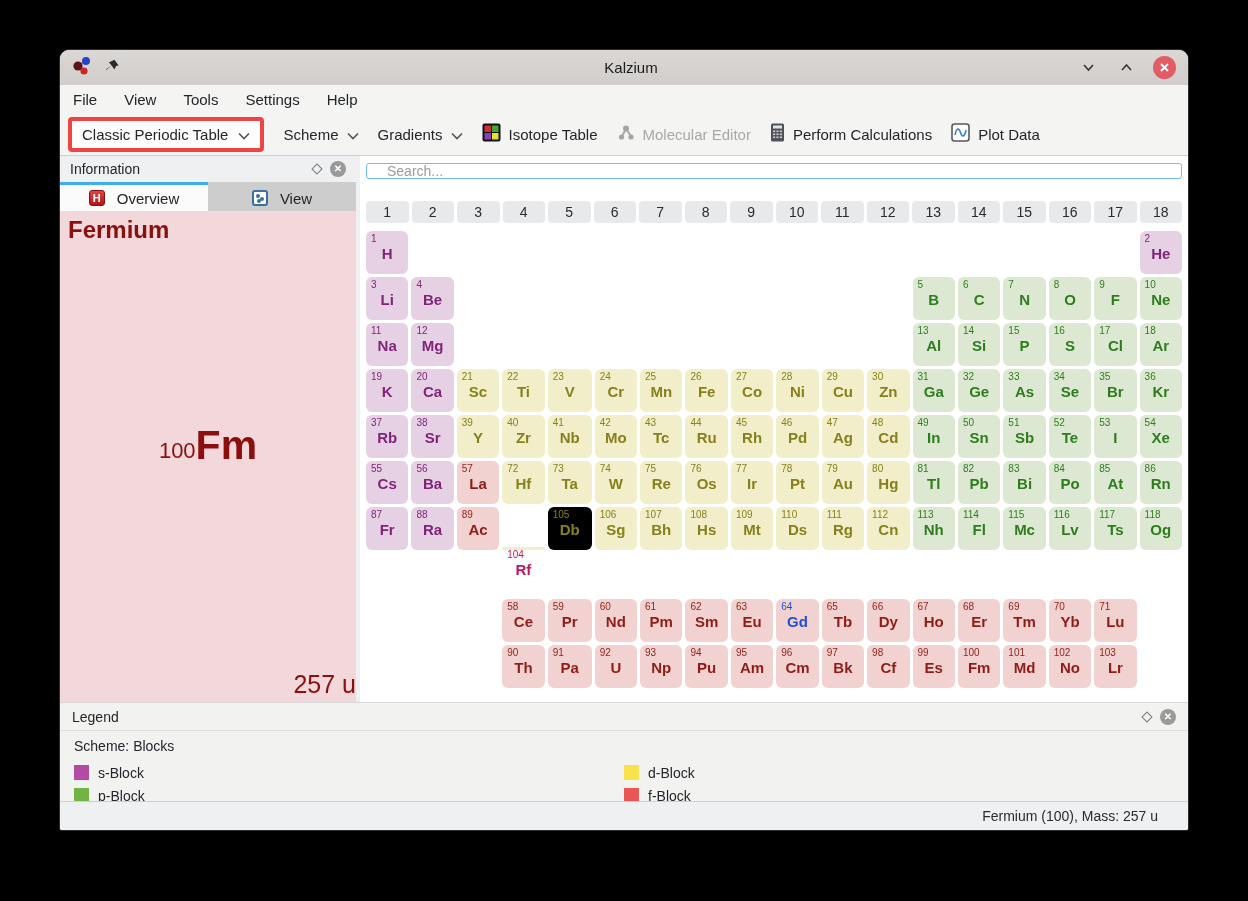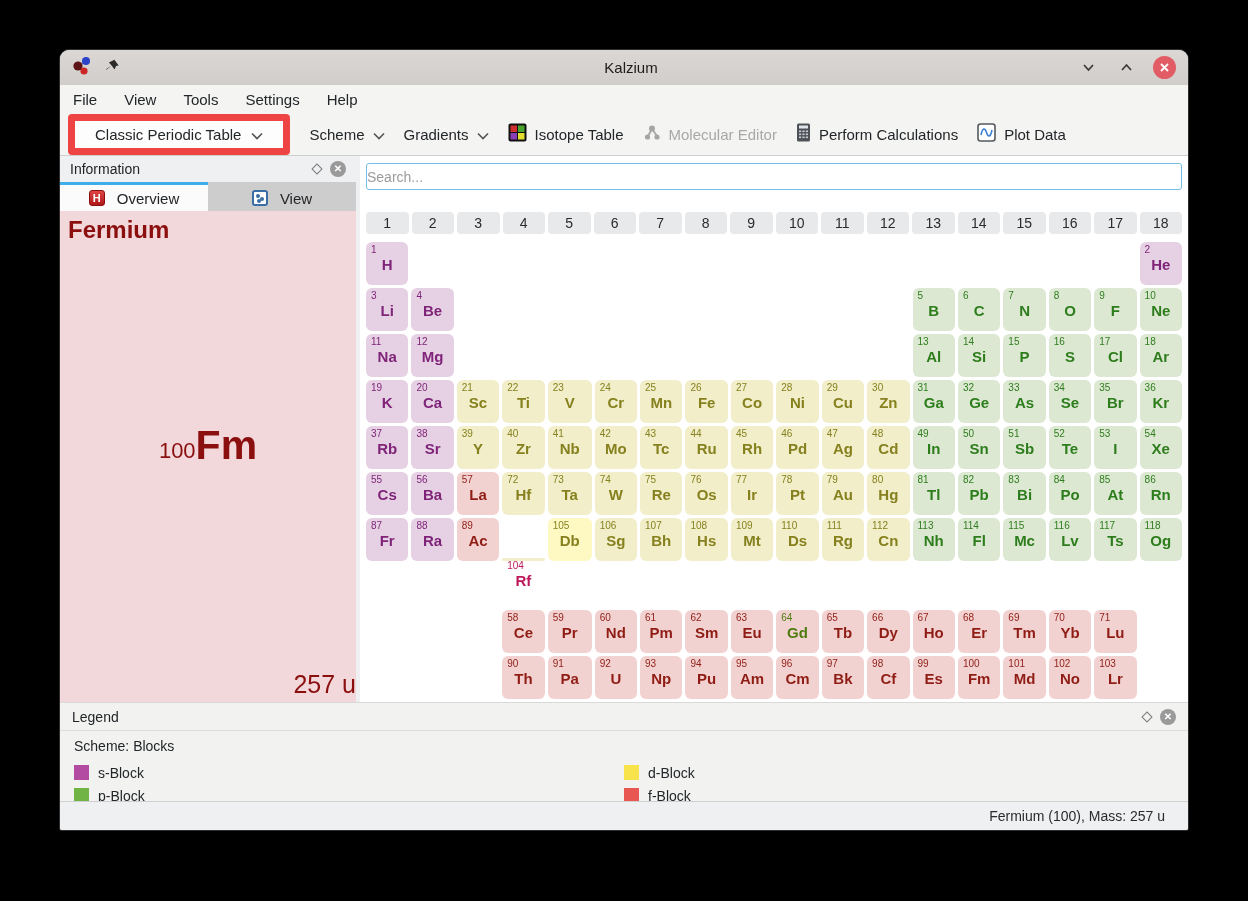--- a/index.html
+++ b/index.html
@@ -21,21 +21,21 @@
   
   .menubar { height:28px; flex:0 0 28px; display:flex; align-items:center; gap:27px;
              padding:0 13px; background:#f4f4f3; font-size:15px; color:#232629; }
   .menu-item { cursor:default; }
 
   
   .toolbar { height:43px; flex:0 0 43px; display:flex; align-items:center; gap:19px;
              padding:0 8px; background:#f4f4f3; border-bottom:1px solid #cfcfcf;
              font-size:15px; color:#232629; }
   .combo { display:flex; align-items:center; gap:10px; background:#fdfdfd;
-           border:7px solid #ef4444; border-radius:4px; padding:5px 20px; }
+           border:4px solid #ef4444; border-radius:4px; padding:5px 10px; }
   .tool-item { display:flex; align-items:center; gap:8px; }
   .tool-item.disabled { color:#a8a8a8; }
   .chev { display:inline-block; }
 
   
   .main { flex:1 1 auto; display:flex; min-height:0; }
   .sidebar { width:296px; flex:0 0 296px; display:flex; flex-direction:column; }
   .dock-head { height:26px; flex:0 0 26px; display:flex; align-items:center; gap:9px;
                padding:0 10px; font-size:14px; color:#232629; }
   .dock-head .dh-title { flex:1; }
@@ -57,22 +57,22 @@
   .sb-content { flex:1; background:#f2d8da; position:relative; color:#8b0f0f; overflow:hidden; }
   .sb-name { position:absolute; top:5px; left:8px; font-size:24px; font-weight:bold; }
   .sb-symbol { position:absolute; top:215px; left:0; right:0; display:flex; justify-content:center; align-items:flex-end; }
   .sb-symbol .atnum { font-size:22px; font-weight:normal; margin-bottom:1px; }
   .sb-symbol .sym { font-size:41px; font-weight:bold; line-height:0.95; }
   .sb-mass { position:absolute; bottom:3px; right:0; font-size:25px; font-weight:normal; }
 
   .splitter { width:4px; flex:0 0 4px; background:#eff0f1; }
 
   .ptpane { flex:1; background:#fff; padding:7px 6px 0 6px; display:flex; flex-direction:column; min-width:0; }
-  .search-input { width:100%; height:27px; border:1px solid #74bde6; border-radius:3px;
-                  padding:0 0; font-size:14px; color:#232629; outline:none; font-family:"Liberation Sans", sans-serif; }
+  .search-input { width:100%; height:16px; border:1px solid #74bde6; border-radius:3px;
+                  padding:0 20px; font-size:14px; color:#232629; outline:none; font-family:"Liberation Sans", sans-serif; }
   .search-input::placeholder { color:#9b9b9b; }
   .groups { display:grid; grid-template-columns:repeat(18,1fr); gap:3px; margin-top:22px; }
   .group-btn { height:22px; background:#e8e9ea; border-radius:4px; display:flex;
                align-items:center; justify-content:center; font-size:14px; color:#2b2b2b; }
   .ptgrid { display:grid; grid-template-columns:repeat(18,1fr); grid-template-rows:repeat(10,43px);
             gap:3px; margin-top:8px; }
   .cell { border-radius:6px; position:relative; }
   .cell .num { position:absolute; top:2px; left:5px; font-size:10px; }
   .cell .sym { position:absolute; top:14px; left:0; right:0; text-align:center; font-weight:bold; font-size:15px; }
 
@@ -83,21 +83,21 @@
   .legend-head .lh-title { flex:1; }
   .legend-body { padding:7px 14px 0 14px; font-size:14px; color:#232629; }
   .scheme-label { margin-bottom:7px; }
   .legend-grid { display:grid; grid-template-columns:1fr 1fr; grid-auto-flow:column;
                  grid-template-rows:repeat(2,23px); align-items:center; }
   .legend-item { display:flex; align-items:flex-start; gap:9px; }
   .lsq { width:15px; height:15px; }
 
   
   .statusbar { height:29px; flex:0 0 29px; border-top:1px solid #cfcfcf; background:#eff0f1;
-               display:flex; align-items:center; justify-content:flex-end; padding:0 23px;
+               display:flex; align-items:center; justify-content:flex-end; padding:0 30px;
                font-size:14px; color:#2b2b2b; }
 </style>
 </head>
 <body>
 
 <div class="stage">
   <div class="window">
 
     <div class="titlebar">
       <div class="tb-left">
@@ -578,21 +578,21 @@
               <span class="sym">Ra</span>
             </div>
             <div class="cell" style="grid-area: 7 / 3; background: rgb(242, 210, 209); color: rgb(143, 29, 21);">
               <span class="num">89</span>
               <span class="sym">Ac</span>
             </div>
             <div class="cell" style="grid-area: 7 / 4; background: rgb(241, 238, 201); color: #be185d; margin-top: 40px;">
               <span class="num">104</span>
               <span class="sym">Rf</span>
             </div>
-            <div class="cell" style="grid-area: 7 / 5; background: #fef9c3; color: rgb(134, 129, 30); padding-left: 44px;">
+            <div class="cell" style="grid-area: 7 / 5; background: #000000; color: rgb(134, 129, 30); padding-left: 44px;">
               <span class="num">105</span>
               <span class="sym">Db</span>
             </div>
             <div class="cell" style="grid-area: 7 / 6; background: rgb(241, 238, 201); color: rgb(134, 129, 30);">
               <span class="num">106</span>
               <span class="sym">Sg</span>
             </div>
             <div class="cell" style="grid-area: 7 / 7; background: rgb(241, 238, 201); color: rgb(134, 129, 30);">
               <span class="num">107</span>
               <span class="sym">Bh</span>
@@ -658,21 +658,21 @@
               <span class="sym">Pm</span>
             </div>
             <div class="cell" style="grid-area: 9 / 8; background: rgb(242, 210, 209); color: rgb(143, 29, 21);">
               <span class="num">62</span>
               <span class="sym">Sm</span>
             </div>
             <div class="cell" style="grid-area: 9 / 9; background: rgb(242, 210, 209); color: rgb(143, 29, 21);">
               <span class="num">63</span>
               <span class="sym">Eu</span>
             </div>
-            <div class="cell" style="grid-area: 9 / 10; background: rgb(242, 210, 209); color: #4d7c0f;">
+            <div class="cell" style="grid-area: 9 / 10; background: rgb(242, 210, 209); color: #1d4ed8;">
               <span class="num">64</span>
               <span class="sym">Gd</span>
             </div>
             <div class="cell" style="grid-area: 9 / 11; background: rgb(242, 210, 209); color: rgb(143, 29, 21);">
               <span class="num">65</span>
               <span class="sym">Tb</span>
             </div>
             <div class="cell" style="grid-area: 9 / 12; background: rgb(242, 210, 209); color: rgb(143, 29, 21);">
               <span class="num">66</span>
               <span class="sym">Dy</span>

